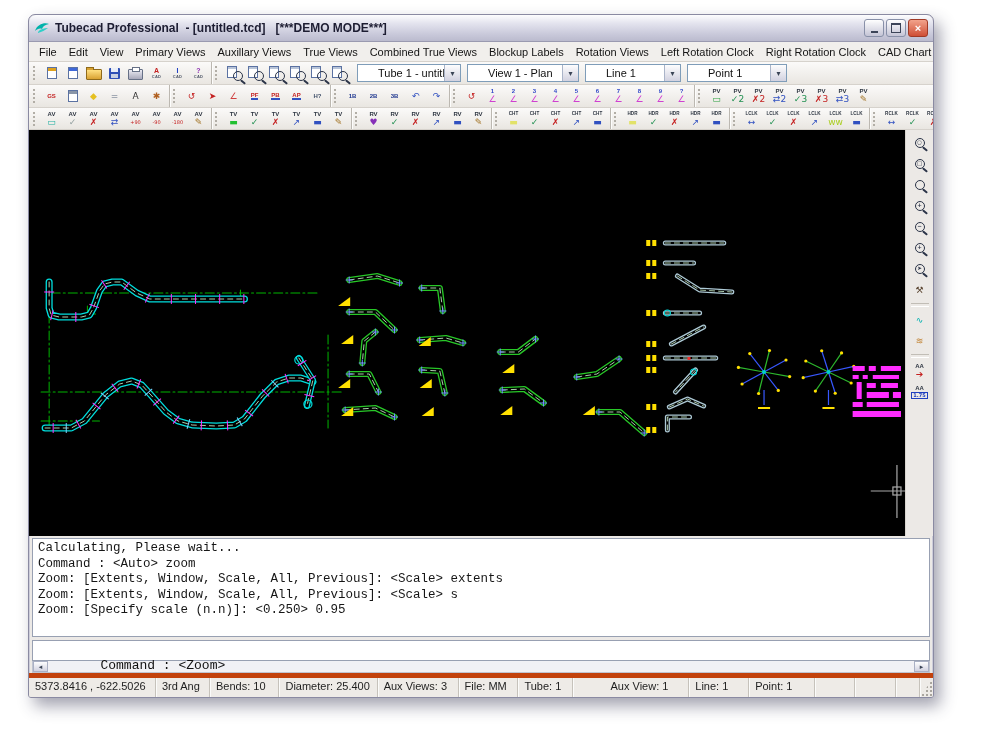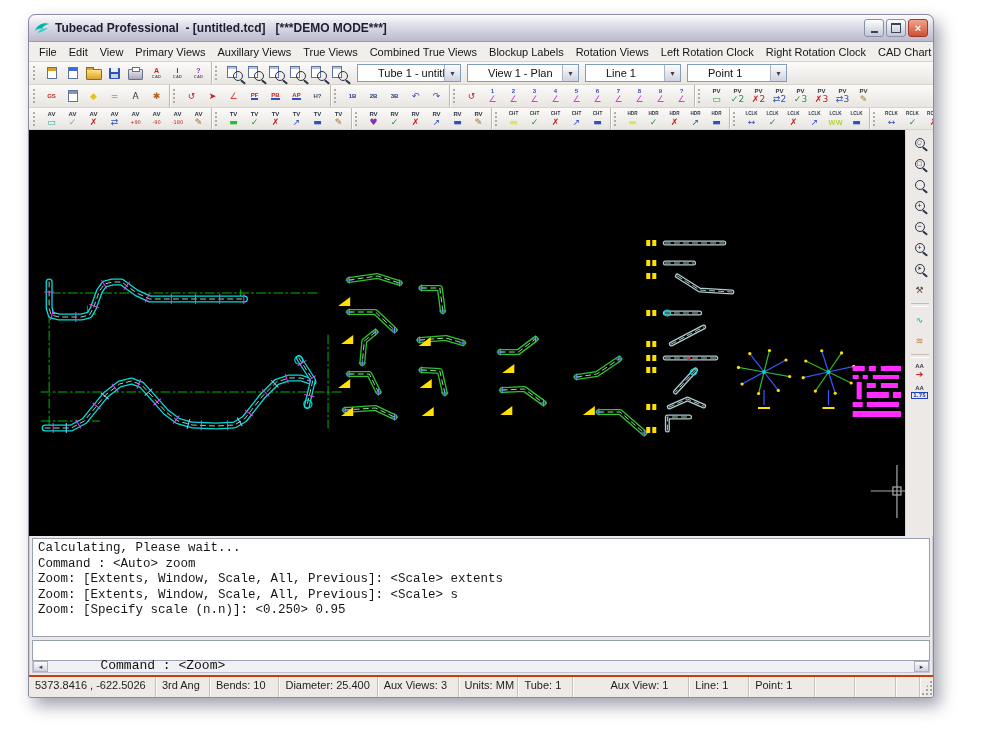--- a/index.html
+++ b/index.html
@@ -75,21 +75,21 @@
     padding:2px 5px;overflow:hidden;box-sizing:border-box}
   .cline{font-family:"Liberation Mono",monospace;font-size:12.5px;line-height:15.5px;color:#161616;white-space:pre}
   .cmdwrap{flex:none;margin:3px 3px 0}
   .cmdline{height:21px;background:#fff;border:1px solid #98a0b2;padding:2px 5px 0;box-sizing:border-box;
     font-family:"Liberation Mono",monospace;font-size:13px;color:#101010;white-space:pre}
   .hscroll{height:12px;display:flex;background:#f1f1f5;border:1px solid #c0c4d0;border-top:none;box-sizing:border-box}
   .harr{width:15px;display:flex;align-items:center;justify-content:center;font-size:7px;color:#3a4456;
     background:linear-gradient(#fdfdfe,#d2d2e0);border:1px solid #aab0c4;box-sizing:border-box}
   .htrack{flex:1}
   
-  .statusbar{flex:none;margin-top:auto;height:20px;background:#eeebe7;border-top:2px solid #c2410c;
+  .statusbar{flex:none;margin-top:auto;height:20px;background:#eeebe7;border-top:5px solid #c2410c;
     display:flex;align-items:stretch;font-size:11px;color:#1e1e1e;overflow:hidden}
   .sb-cell{border-right:1px solid #c6c2bb;box-shadow:1px 0 0 #fbfbfa;padding:2px 4px 0 6px;
     white-space:nowrap;overflow:hidden;box-sizing:border-box}
   .sb-grip{width:14px;background-image:radial-gradient(#a9a59e 1px,transparent 1.2px);
     background-size:4px 4px;background-position:1px 3px;clip-path:polygon(100% 0,100% 100%,0 100%)}
 </style>
 </head>
 <body>
 
 <div class="page">
@@ -854,21 +854,21 @@
         <span class="harr">▸</span>
       </div>
     </div>
 
     <div class="statusbar" id="statusbar">
         <div class="sb-cell" style="width: 132px;">5373.8416 , -622.5026</div>
         <div class="sb-cell" style="width: 56px;">3rd Ang</div>
         <div class="sb-cell" style="width: 72px;">Bends: 10</div>
         <div class="sb-cell" style="width: 102px;">Diameter: 25.400</div>
         <div class="sb-cell" style="width: 84px;">Aux Views: 3</div>
-        <div class="sb-cell" style="width: 62px;">Units: MM</div>
+        <div class="sb-cell" style="width: 62px;">File: MM</div>
         <div class="sb-cell" style="width: 56px;">Tube: 1</div>
         <div class="sb-cell" style="width: 88px; margin-left: 32px;">Aux View: 1</div>
         <div class="sb-cell" style="width: 62px;">Line: 1</div>
         <div class="sb-cell" style="width: 68px;">Point: 1</div>
         <div class="sb-cell" style="width: 42px;"></div>
         <div class="sb-cell" style="width: 42px;"></div>
         <div class="sb-cell" style="width: 24px;"></div>
         <div style="flex: 1 1 0%;"></div>
         <div class="sb-grip"></div>
       </div>

